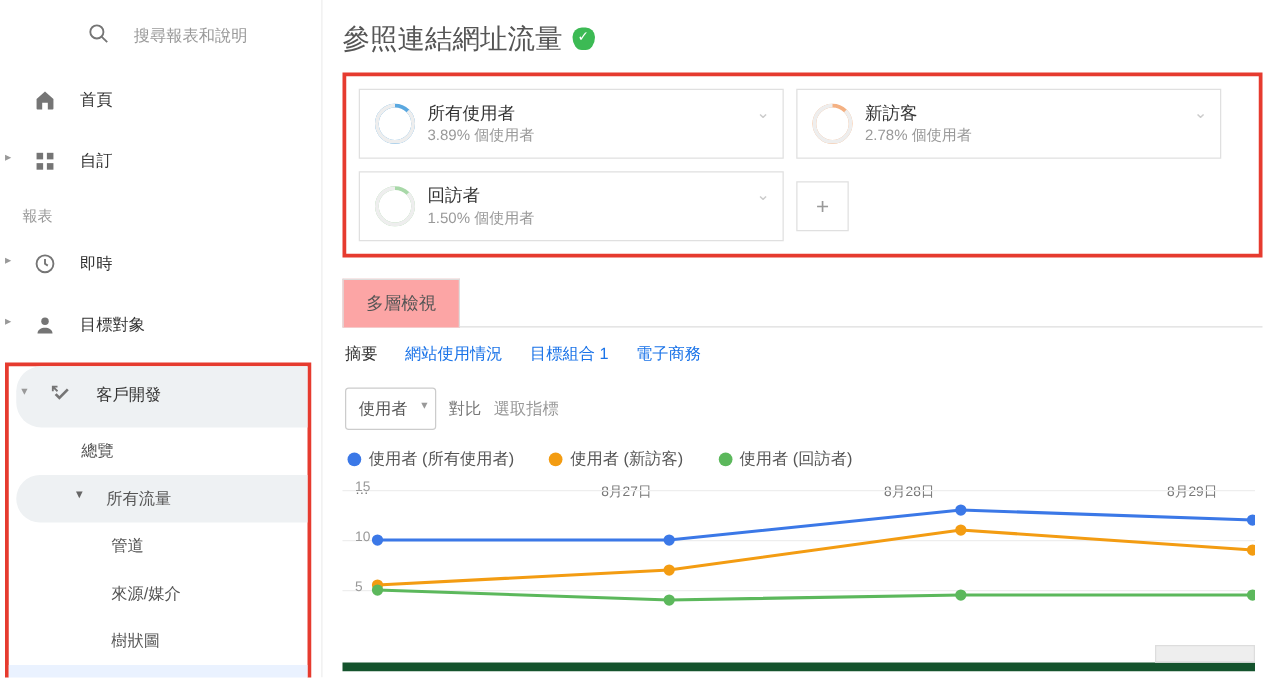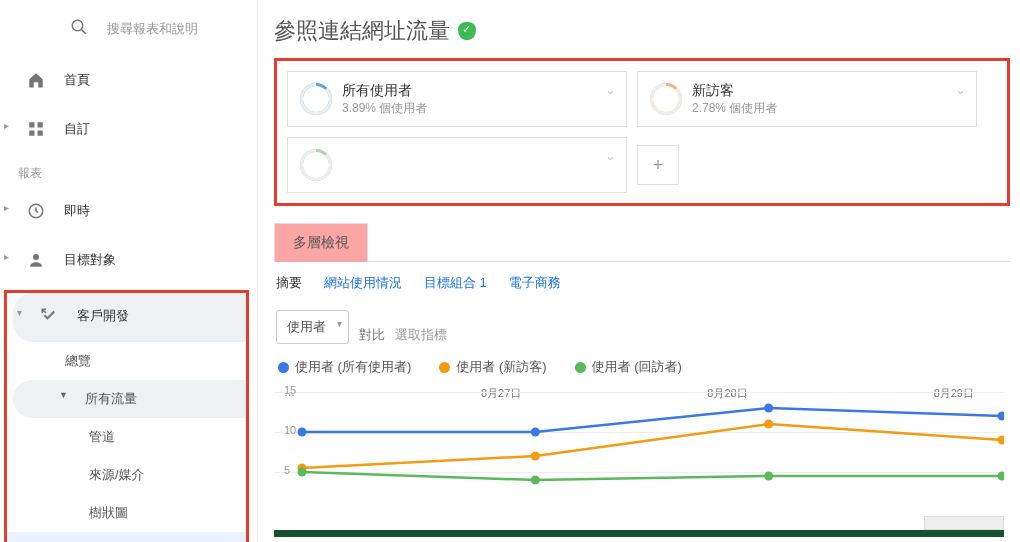--- a/index.html
+++ b/index.html
@@ -106,21 +106,21 @@
     border:1px solid #ddd; border-bottom:none; background:#fca5a5;
     position:relative; top:1px;
   }
   .subtabs {
     border-top:1px solid #ddd; padding: 12px 0 12px 2px; display:flex; gap:22px;
   }
   .subtab { color:#777; cursor:pointer; font-size:13px;}
   .subtab.active { color:#333;}
   .subtab.link { color:#1a73e8;}
 
-  .ctrl-row { display:flex; align-items:flex-end; gap:10px; margin: 6px 0 14px 2px;}
+  .ctrl-row { display:flex; align-items:center; gap:10px; margin: 6px 0 14px 2px;}
   .selectbox {
     border:1px solid #ccc; border-radius:3px; padding:7px 22px 7px 10px;
     font-size:13px; color:#555; position:relative; background:#fff; cursor:pointer;
   }
   .selectbox::after{content:"▾"; position:absolute; right:6px; color:#999; font-size:10px;}
   .vs { color:#777;}
   .pick-metric { color:#999; font-size:13px; cursor:pointer;}
 
   .legend-row { display:flex; gap:28px; margin-bottom:6px; padding-left:4px;}
   .leg { display:flex; align-items:center; gap:6px; font-size:13px; color:#555;}
@@ -241,20 +241,24 @@
       <div class="seg-card">
         <div class="donut orange"></div>
         <div class="seg-text">
           <div class="seg-name">新訪客</div>
           <div class="seg-sub">2.78% 個使用者</div>
         </div>
         <span class="seg-caret">⌄</span>
       </div>
       <div class="seg-card">
         <div class="donut green"></div>
+        <div class="seg-text">
+          <div class="seg-name">回訪者</div>
+          <div class="seg-sub">1.50% 個使用者</div>
+        </div>
         <span class="seg-caret">⌄</span>
       </div>
       <div class="add-seg">+</div>
     </div>
 
     <div class="tab-strip">
       <div class="tab"><span>多層檢視</span></div>
     </div>
     <div class="subtabs">
       <span class="subtab active">摘要</span>

